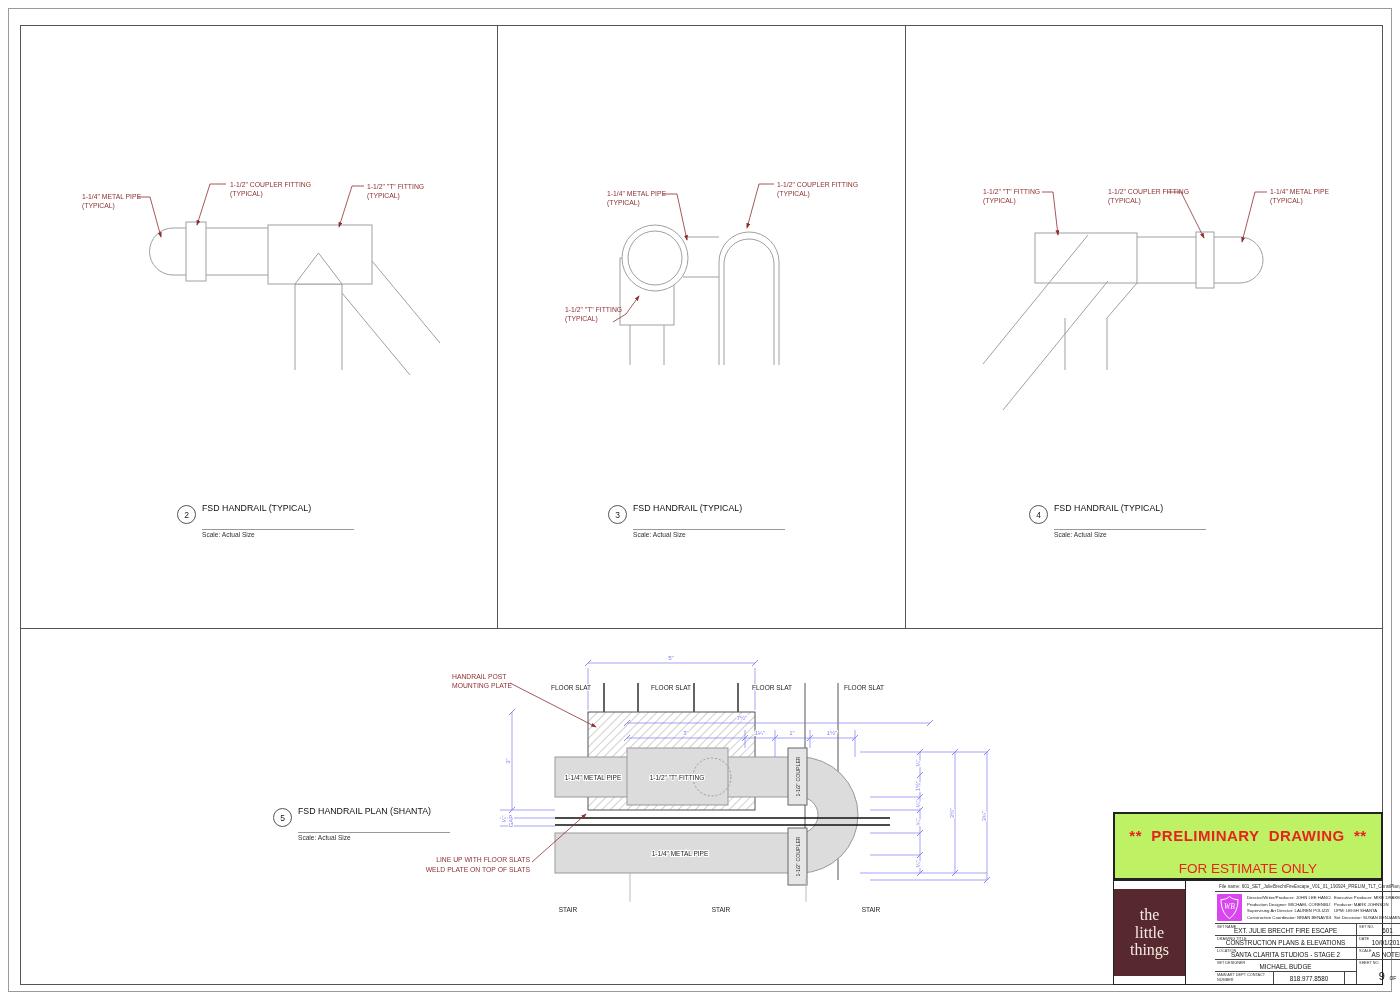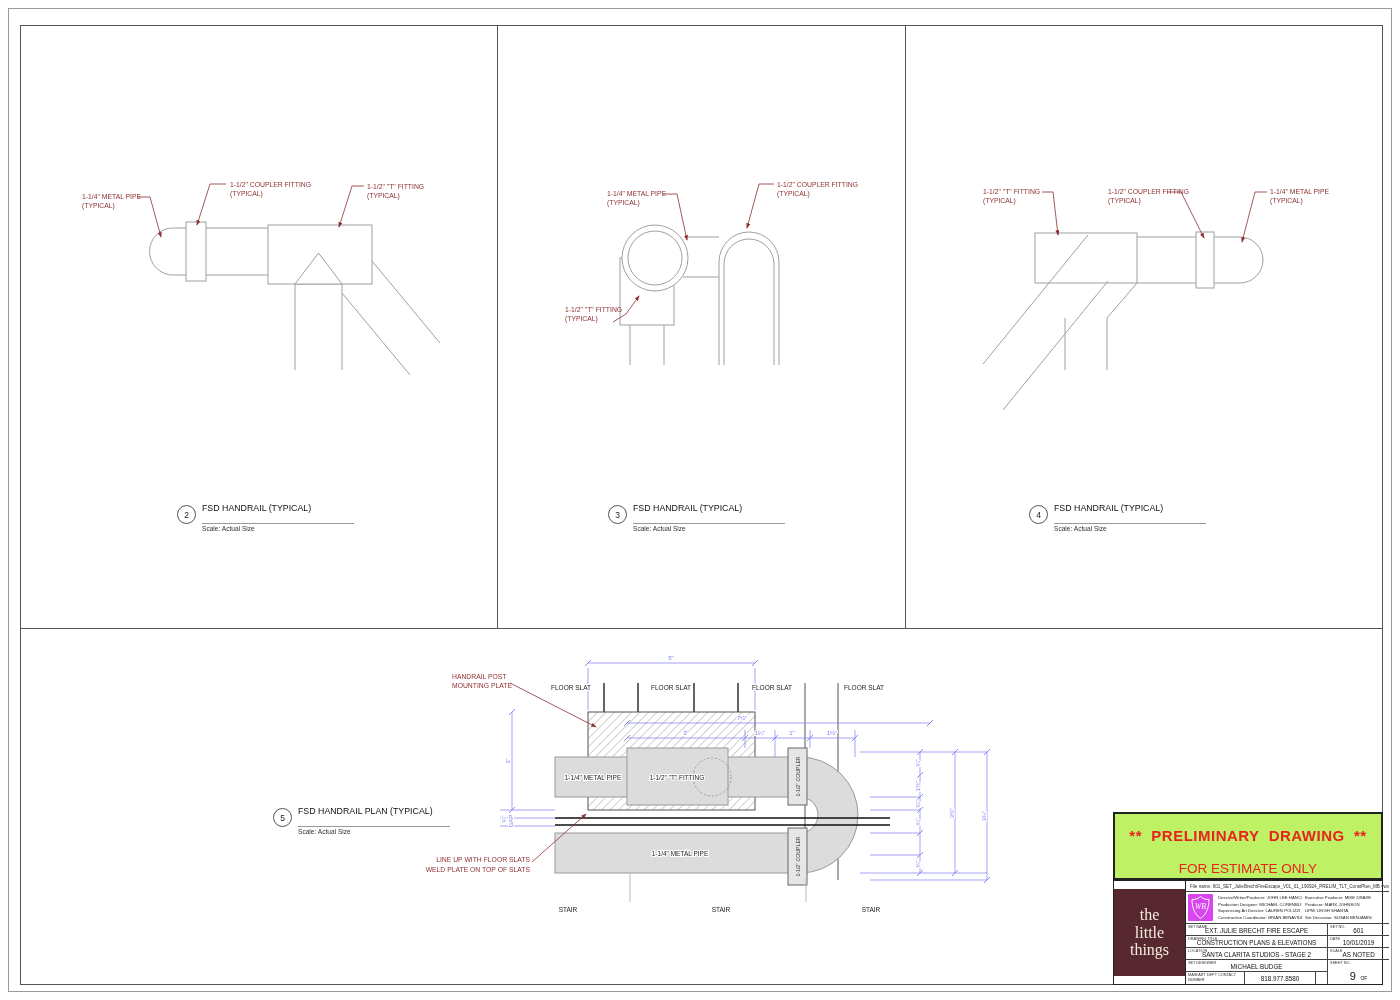--- a/index.html
+++ b/index.html
@@ -15,30 +15,30 @@
   .blk-t{font-size:6.5px;fill:#222;paint-order:stroke;stroke:#fff;stroke-width:2px;}
   .coup-t{font-size:5.2px;fill:#333;}
   .pipe-line{stroke:#a0a0a0;fill:none;stroke-width:1;}
   .pipe-fill{stroke:#a0a0a0;fill:#ffffff;stroke-width:1;}
   .red-l{stroke:#8e2f2f;fill:none;stroke-width:0.8;}
   .dim-l{stroke:#7d7df2;fill:none;stroke-width:0.7;}
   
   .dlabel{position:absolute;display:flex;align-items:flex-start;gap:6px;}
   .dcircle{width:17px;height:17px;border:1px solid #555;border-radius:50%;display:flex;
            align-items:center;justify-content:center;font-size:8.5px;color:#222;flex:0 0 auto;margin-top:2px;}
-  .dtitle{font-size:8.8px;color:#111;border-bottom:1px solid #999;width:152px;padding-bottom:10px;}
+  .dtitle{font-size:8.8px;color:#111;border-bottom:1px solid #999;width:152px;padding-bottom:16px;}
   .dscale{font-size:6.6px;color:#333;margin-top:1px;}
   
   .prelim{position:absolute;left:1113px;top:812px;width:270px;height:68px;border:2px solid #222;
           box-sizing:border-box;text-align:center;background:#bef264;}
   .prelim-l1{margin-top:13px;font-size:15px;font-weight:bold;color:#e8231f;white-space:pre;letter-spacing:0.5px;}
   .prelim-l2{font-size:13.5px;color:#e8231f;margin-top:17px;}
   
   .tb{position:absolute;left:1113px;top:880px;width:270px;height:105px;border:1px solid #222;
-      box-sizing:border-box;display:flex;background:#fff;}
+      box-sizing:border-box;display:flex;background:#fff;gap:29px;}
   .tb *{box-sizing:border-box;}
   .logo-cell{width:72px;border-right:1px solid #222;position:relative;flex:0 0 auto;}
   .logo-box{position:absolute;left:0;top:8px;bottom:8px;right:0;background:#57282f;color:#f3ecdf;
             display:flex;flex-direction:column;justify-content:center;align-items:center;
             font-family:"Liberation Serif",serif;font-size:16px;line-height:1.12;}
   .tb-right{flex:1;display:flex;flex-direction:column;}
   .file-row{height:13px;border-bottom:1px solid #444;font-size:4.6px;color:#333;line-height:12px;
             padding-left:4px;white-space:nowrap;overflow:hidden;}
   .credits-row{height:32px;border-bottom:1px solid #444;display:flex;}
   .wb-box{width:25px;height:27px;background:#d946ef;border-radius:1px;margin:2px;flex:0 0 auto;}
@@ -280,21 +280,21 @@
     <div>
         <div class="dtitle">FSD HANDRAIL (TYPICAL)</div>
          <div class="dscale">Scale: Actual Size</div>
       </div>
   </div>
   <div class="dlabel" style="left:273px;top:806px;">
     <div class="dcircle">
         <span>5</span>
       </div>
     <div>
-        <div class="dtitle">FSD HANDRAIL PLAN (TYPICAL)</div>
+        <div class="dtitle">FSD HANDRAIL PLAN (SHANTA)</div>
          <div class="dscale">Scale: Actual Size</div>
       </div>
   </div>
 
   <div class="prelim">
     <div class="prelim-l1">**  PRELIMINARY  DRAWING  **</div>
     <div class="prelim-l2">FOR ESTIMATE ONLY</div>
   </div>
 
   <div class="tb">

